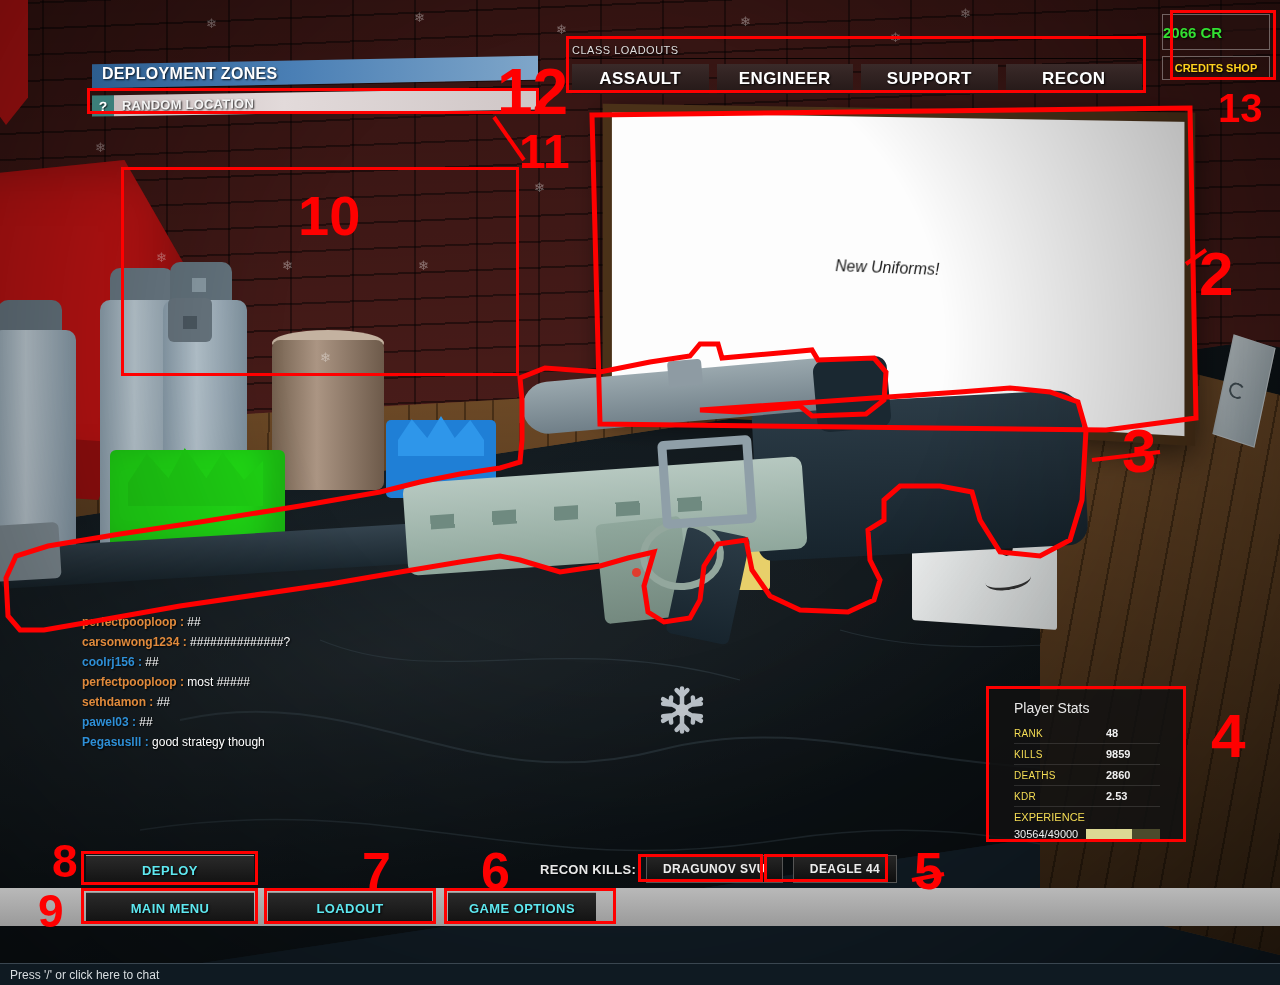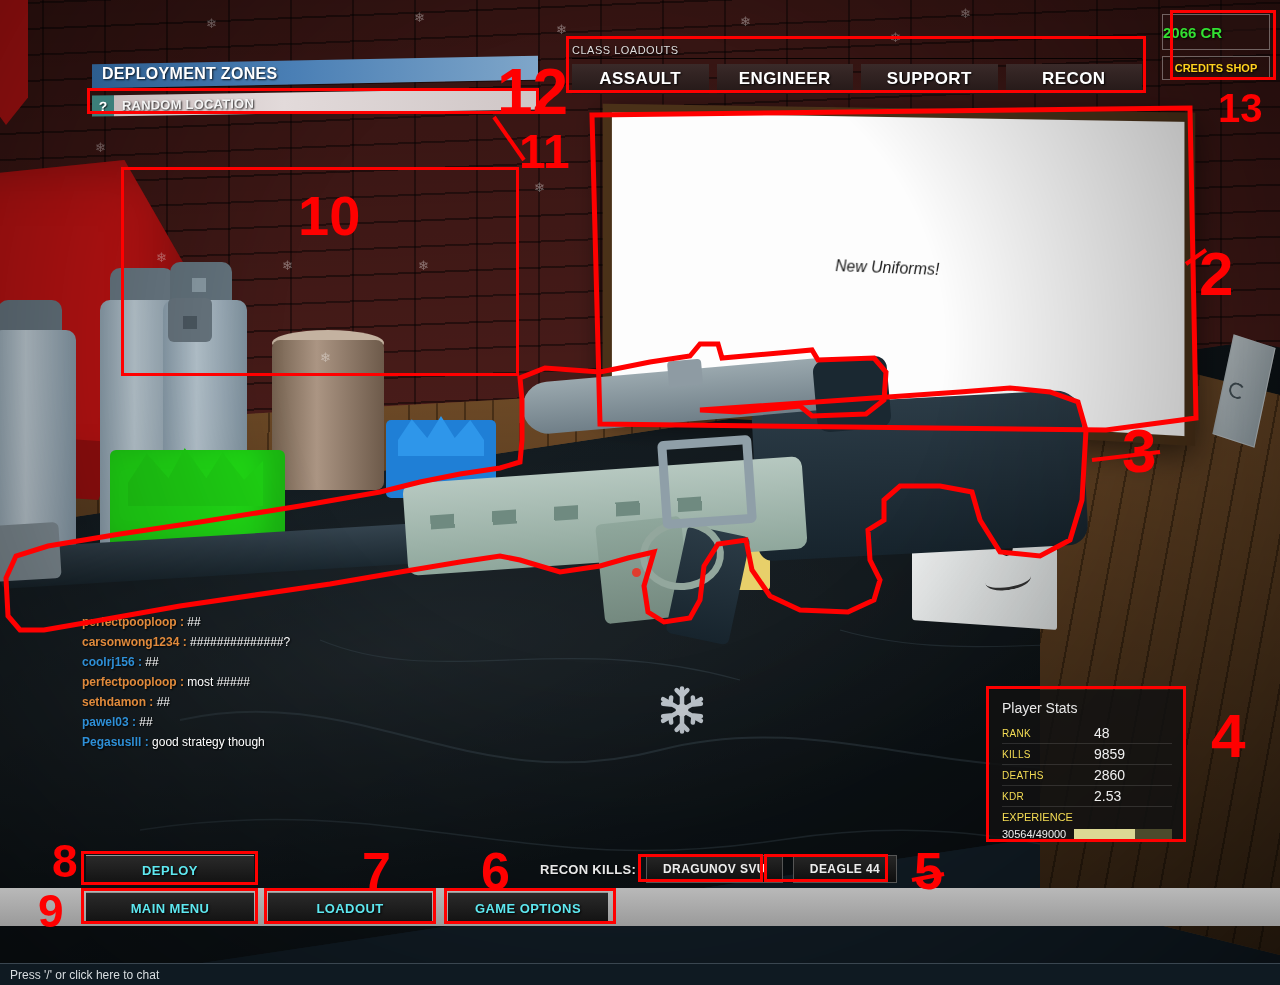--- a/index.html
+++ b/index.html
@@ -152,25 +152,25 @@
   #credits{position:absolute;left:1162px;top:14px;width:108px;}
   .cr-amount{height:34px;border:1px solid rgba(255,255,255,.35);background:rgba(40,18,16,.55);
     display:flex;align-items:center;justify-content:flex-start;}
   .cr-amount span{font-size:15px;font-weight:bold;color:#33e032;text-shadow:1px 1px 2px rgba(0,0,0,.9);}
   .cr-shop{margin-top:6px;height:22px;border:1px solid rgba(255,255,255,.35);background:rgba(40,18,16,.45);
     display:flex;align-items:center;justify-content:center;cursor:pointer;}
   .cr-shop span{font-size:11px;font-weight:bold;color:#ffd21e;text-shadow:1px 1px 2px rgba(0,0,0,.9);}
 
   
   #player-stats{position:absolute;left:990px;top:690px;width:194px;height:150px;
-    background:rgba(18,18,18,.86);padding:10px 12px;box-sizing:border-box;}
+    background:rgba(18,18,18,.86);padding:10px 24px;box-sizing:border-box;}
   .ps-title{font-size:14px;color:#e8e8e8;margin-bottom:7px;}
   .ps-row{display:flex;align-items:center;height:20px;border-bottom:1px solid rgba(255,255,255,.12);}
   .ps-k{width:92px;font-size:10px;color:#f5dd55;letter-spacing:.3px;}
-  .ps-v{font-size:14px;color:#f0f0f0;}
+  .ps-v{font-size:11px;color:#f0f0f0;font-weight:bold;}
   .ps-exp-label{height:19px;display:flex;align-items:center;font-size:11px;color:#f5dd55;}
   .ps-exp-row{display:flex;align-items:center;gap:8px;height:16px;}
   .ps-exp-num{font-size:11px;color:#f0f0f0;white-space:nowrap;}
   .ps-bar{flex:1;height:11px;background:#4b4a2c;}
   .ps-bar-fill{height:100%;background:#dcd894;}
 
   
   #chat-log{position:absolute;left:82px;top:612px;width:330px;}
   .chat-line{font-size:12px;line-height:20px;text-shadow:1px 1px 2px rgba(0,0,0,.95);white-space:nowrap;}
   .chat-user{font-weight:bold;}
@@ -184,21 +184,21 @@
   #chat-bar{position:absolute;left:0;top:963px;width:1280px;height:22px;background:#0f1a22;
     border-top:1px solid #3a4650;display:flex;align-items:center;padding-left:10px;box-sizing:border-box;}
   #chat-bar span{font-size:12px;color:#d8dde0;}
 
   .gbtn{position:absolute;background:linear-gradient(180deg,#2a2a2a,#121212);
     border-top:1px solid rgba(255,255,255,.55);display:flex;align-items:center;justify-content:center;cursor:pointer;text-align:center;}
   .gbtn span{font-size:13px;font-weight:bold;color:#5ee8f0;letter-spacing:.4px;text-shadow:1px 1px 2px rgba(0,0,0,.9);}
   #btn-deploy{left:86px;top:855px;width:168px;height:28px;}
   #btn-mainmenu{left:86px;top:892px;width:168px;height:30px;}
   #btn-loadout{left:268px;top:892px;width:164px;height:30px;}
-  #btn-gameoptions{left:448px;top:892px;width:160px;height:30px;}
+  #btn-gameoptions{left:448px;top:892px;width:148px;height:30px;}
 
   
   #weapon-row{position:absolute;left:540px;top:855px;display:flex;align-items:center;gap:10px;}
   #weapon-row .wr-label{font-size:13px;font-weight:bold;color:#e8e8e8;text-shadow:1px 1px 2px rgba(0,0,0,.9);letter-spacing:.3px;}
   .wbtn{height:26px;padding:0 16px;background:linear-gradient(180deg,#262626,#0e0e0e);
     border:1px solid #555;display:flex;align-items:center;justify-content:center;cursor:pointer;}
   .wbtn span{font-size:12px;font-weight:bold;color:#ececec;letter-spacing:.4px;}
 
   
   .anno{position:absolute;pointer-events:none;}

